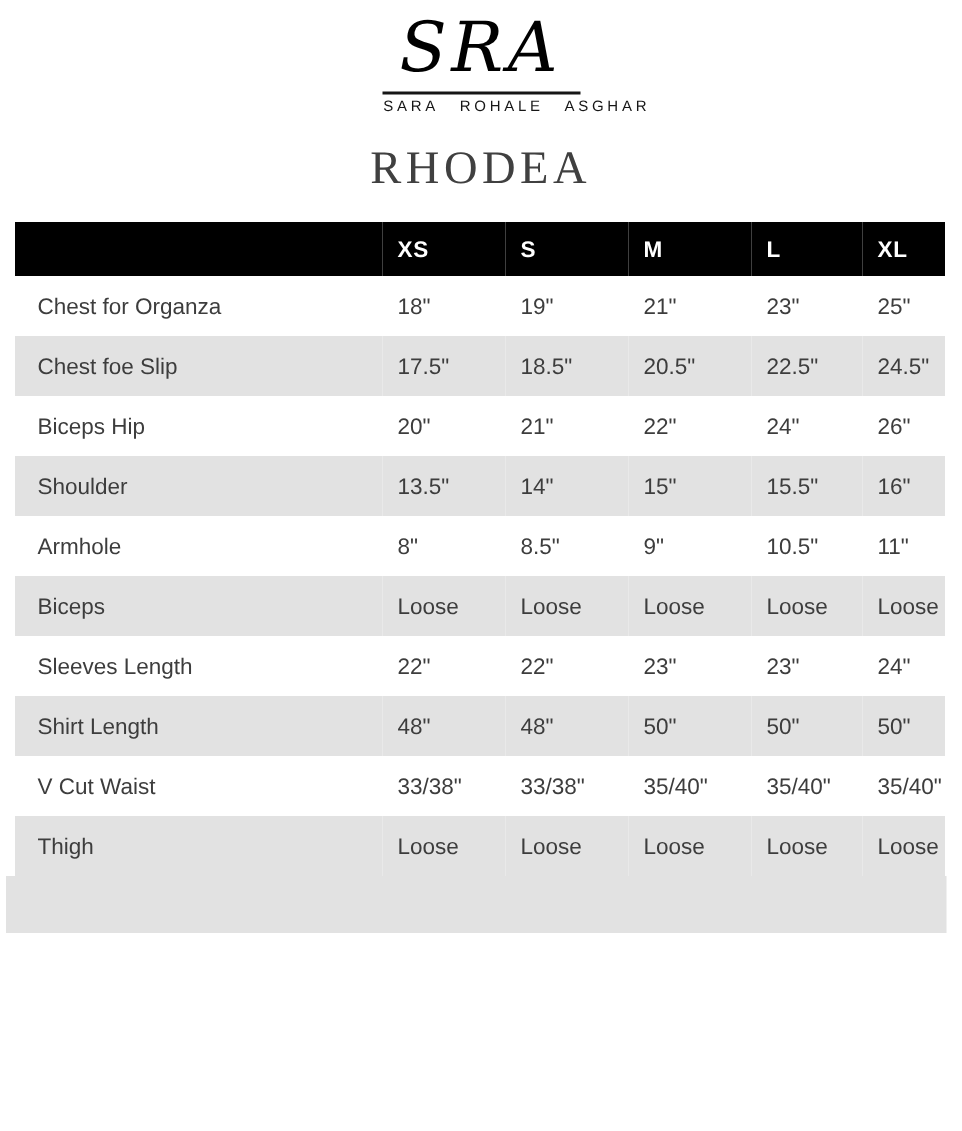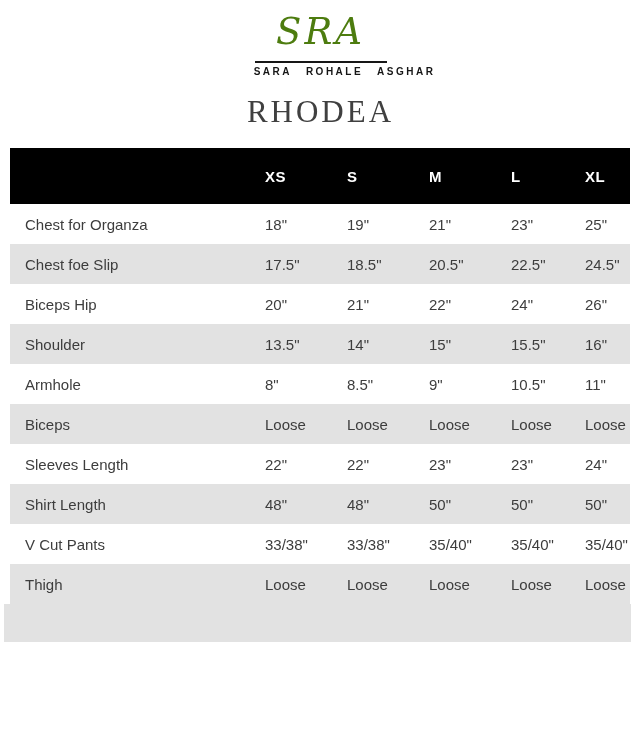--- a/index.html
+++ b/index.html
@@ -8,46 +8,46 @@
     background:#ffffff;
     font-family:"Liberation Sans", sans-serif;
     color:#3d3d3d;
     overflow:hidden;
     position:relative;
   }
   .brand-header { text-align:center; padding-top:4px; }
   .monogram {
     font-family:"DejaVu Serif", serif;
     font-style:italic;
-    font-size:37px; line-height:55px;
-    color:#4d7c0f; letter-spacing:3px;
+    font-size:46px; line-height:55px;
+    color:#000000; letter-spacing:3px;
   }
   .logo-rule { width:132px; height:2px; background:#161616; margin:2px auto 3px auto; }
   .brand-name {
-    font-size:10px; font-weight:700; line-height:12px;
+    font-size:10px; font-weight:400; line-height:12px;
     letter-spacing:2.5px; word-spacing:9px; color:#161616;padding-left:48px;
   }
   .page-title {
     font-family:"Liberation Serif", serif;
     font-weight:400; font-size:31px; line-height:36px;
     letter-spacing:3px; color:#404040;
     margin:16px 0 0 0;
   }
   table.size-chart {
     border-collapse:collapse; table-layout:fixed;
     width:620px; margin:18px 0 0 10px;
   }
   col.c-label { width:245px; }
   col.c-xs, col.c-s, col.c-m { width:82px; }
   col.c-l { width:74px; }
   col.c-xl { width:55px; }
   thead th {
     background:#000000; color:#ffffff;
     font-size:15px; font-weight:700; letter-spacing:0.5px;
-    text-align:left; height:56px; padding:0;
+    text-align:left; height:36px; padding:0;
   }
   th.size-col, td.size-value { padding:0 0 0 10px; white-space:nowrap; }
   tbody td { font-size:15px; height:40px; padding:0; color:#3d3d3d; }
   td.row-label { padding-left:15px; }
   tbody tr:nth-child(even) { background:#e2e2e2; }
   .footer-strip { width:627px; height:38px; background:#e2e2e2; margin:0 0 0 4px; }
 </style>
 </head>
 <body>
 
@@ -136,21 +136,21 @@
       </tr>
       <tr>
         <td class="row-label">Shirt Length</td>
         <td class="size-value">48"</td>
         <td class="size-value">48"</td>
         <td class="size-value">50"</td>
         <td class="size-value">50"</td>
         <td class="size-value">50"</td>
       </tr>
       <tr>
-        <td class="row-label">V Cut Pants</td>
+        <td class="row-label">V Cut Waist</td>
         <td class="size-value">33/38"</td>
         <td class="size-value">33/38"</td>
         <td class="size-value">35/40"</td>
         <td class="size-value">35/40"</td>
         <td class="size-value">35/40"</td>
       </tr>
       <tr>
         <td class="row-label">Thigh</td>
         <td class="size-value">Loose</td>
         <td class="size-value">Loose</td>

